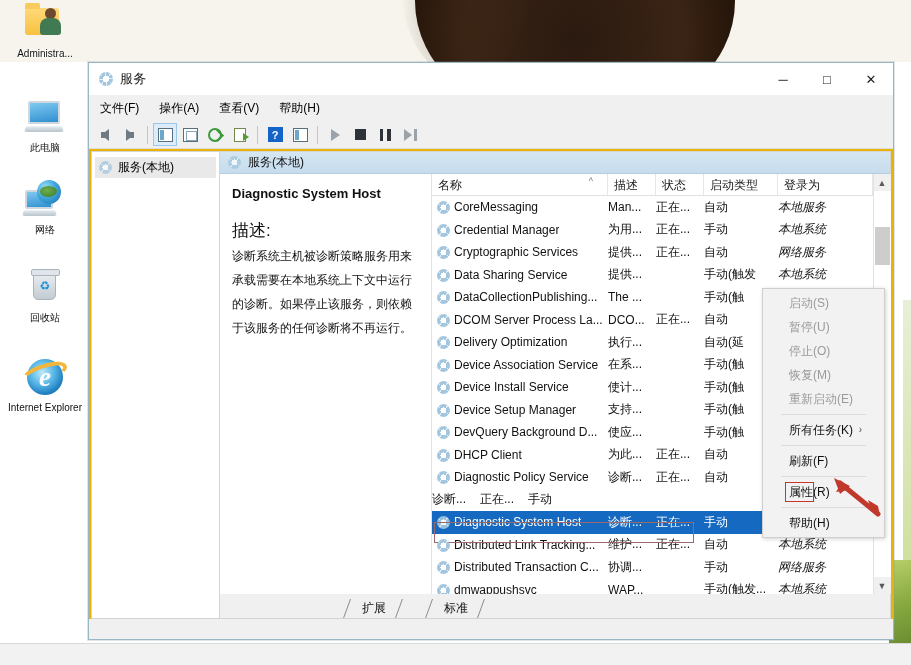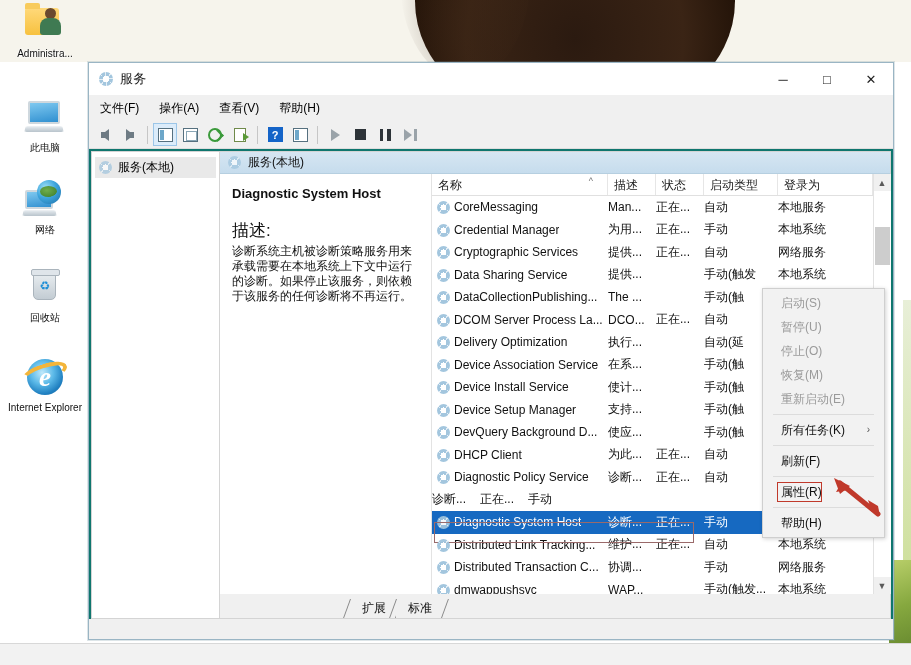--- a/index.html
+++ b/index.html
@@ -198,21 +198,21 @@
   }
   .tb-play { width:0;height:0;border-left:9px solid #9aa3a9;border-top:6px solid transparent;border-bottom:6px solid transparent;}
   .tb-stop { width:11px;height:11px;background:#2d3338;}
   .tb-pause{ width:11px;height:12px;position:relative;}
   .tb-pause:before,.tb-pause:after{content:"";position:absolute;top:0;width:3.5px;height:12px;background:#2d3338;}
   .tb-pause:before{left:0;} .tb-pause:after{right:0;}
   .tb-next { width:13px;height:12px;position:relative;}
   .tb-next:before{content:"";position:absolute;left:0;top:0;width:0;height:0;border-left:8px solid #9aa3a9;border-top:6px solid transparent;border-bottom:6px solid transparent;}
   .tb-next:after{content:"";position:absolute;right:0;top:0;width:3px;height:12px;background:#9aa3a9;}
 
-  .body-row { flex: 1; display: flex; min-height: 0; background:#0f766e; padding: 0 0 0 0; }
+  .body-row { flex: 1; display: flex; min-height: 0; background:#eab308; padding: 0 0 0 0; }
 
   .tree {
     width: 128px; background: #fff; border: 1px solid #d4d4d4; border-right:none;
     margin: 2px 0 0 2px; padding: 5px 0 0 0;
     flex: 0 0 128px;
   }
   .tree-node {
     display: flex; align-items: center; gap: 5px; padding: 2px 4px;
     margin: 0 3px; font-size: 12px; color: #000; background: #e9e9e9;
   }
@@ -232,21 +232,21 @@
   .pane-header span { font-size:12px; color:#111; }
 
   .pane-content { flex:1; display:flex; min-height:0; }
 
   .detail {
     width: 212px; flex: 0 0 212px; padding: 12px 10px 0 12px; background:#fff;
     border-right:1px solid #e3e3e3;
   }
   .detail h3 { font-size: 13px; color:#111; margin-bottom: 18px; font-weight:bold; }
   .detail .desc-label { font-size:17px; color:#111; margin-bottom:2px; }
-  .detail .desc-body { font-size:12px; color:#111; line-height:15px; }
+  .detail .desc-body { font-size:12px; color:#111; line-height:24px; }
 
   .listwrap { flex:1; min-width:0; display:flex; flex-direction:column; position:relative; }
 
   .lheader { display:flex; height:22px; flex:0 0 22px; background:#fff; border-bottom:1px solid #e0e0e0;}
   .lh {
     font-size:12px; color:#1a1a1a; padding:3px 6px; border-right:1px solid #e6e6e6;
     white-space:nowrap; overflow:hidden; position:relative;
   }
   .lh .sortmark {
     position:absolute; right:14px; top:2px; font-size:9px; color:#6f6f6f;
@@ -264,62 +264,62 @@
   .c-name-cell {
     width:176px; flex:0 0 176px; display:flex; align-items:center; gap:4px;
     padding-left:4px; white-space:nowrap; overflow:hidden;text-align:center;
   }
   .c-name-cell .nm { overflow:hidden; text-overflow:clip; white-space:nowrap; }
   .rowgear { width:14px;height:14px;position:relative;flex:0 0 14px;}
   .rowgear .gear{width:13px;height:13px;}
   .c-desc-cell { width:48px; flex:0 0 48px; overflow:hidden; white-space:nowrap;}
   .c-stat-cell { width:48px; flex:0 0 48px; overflow:hidden; white-space:nowrap;}
   .c-type-cell { width:74px; flex:0 0 74px; overflow:hidden; white-space:nowrap;}
-  .c-logon-cell{ flex:1; overflow:hidden; white-space:nowrap;}
+  .c-logon-cell{ flex:1; overflow:hidden; white-space:nowrap;font-style:italic;}
 
   .sel-outline {
     position:absolute; left:2px; width:260px; height:21px;
     border:1px solid #9a6a6a; pointer-events:none;
   }
 
   
   .vscroll {
     width:17px; flex:0 0 17px; background:#f0f0f0; border-left:1px solid #e2e2e2;
     display:flex; flex-direction:column; align-items:center;
   }
   .vs-btn { width:17px; height:17px; display:flex; align-items:center; justify-content:center;
             font-size:9px; color:#5a5a5a; background:#f0f0f0;}
   .vs-track { flex:1; width:17px; background:#fff; position:relative;}
   .vs-thumb { position:absolute; left:1px; top:36px; width:15px; height:38px; background:#cdcdcd;}
 
   
   .tabsbar {
     height: 24px; flex:0 0 24px; background:#f0f0f0; display:flex; align-items:flex-end;
-    padding-left: 130px; position:relative;
+    padding-left: 130px; position:relative;gap:36px;
   }
   .tab {
     font-size:12px; color:#111; padding:2px 10px 2px 12px; position:relative;
     background:#f0f0f0; height:19px; line-height:15px;
   }
   .tab:before{
     content:""; position:absolute; left:0; top:0; width:11px; height:19px;
     border-left:1px solid #8a8a8a; transform: skewX(-20deg); transform-origin: top left;
   }
   .tab:after{
     content:""; position:absolute; right:0; top:0; width:11px; height:19px;
     border-right:1px solid #8a8a8a; transform: skewX(-20deg); transform-origin: bottom right;
   }
   .statusbar { height:20px; flex:0 0 20px; background:#f0f0f0; }
 
   
   #ctxmenu {
     position:absolute; left:762px; top:288px; width:123px;
     background:#f2f2f2; border:1px solid #cfcfcf;
     box-shadow: 1px 1px 4px rgba(0,0,0,.18);
-    padding: 2px 4px; z-index: 40;
+    padding: 2px 12px; z-index: 40;
   }
   .ci {
     font-size:12px; color:#111; padding:4px 10px 4px 14px; line-height:16px;
     display:flex; align-items:center;
   }
   .ci.dim { color:#9a9a9a; }
   .ci .sub { margin-left:auto; font-size:10px; color:#555; }
   .ci.hl { position:relative;text-align:center; }
   .ci.hl .hlbox {
     position:absolute; left:10px; top:2px; right:58px; bottom:2px;

